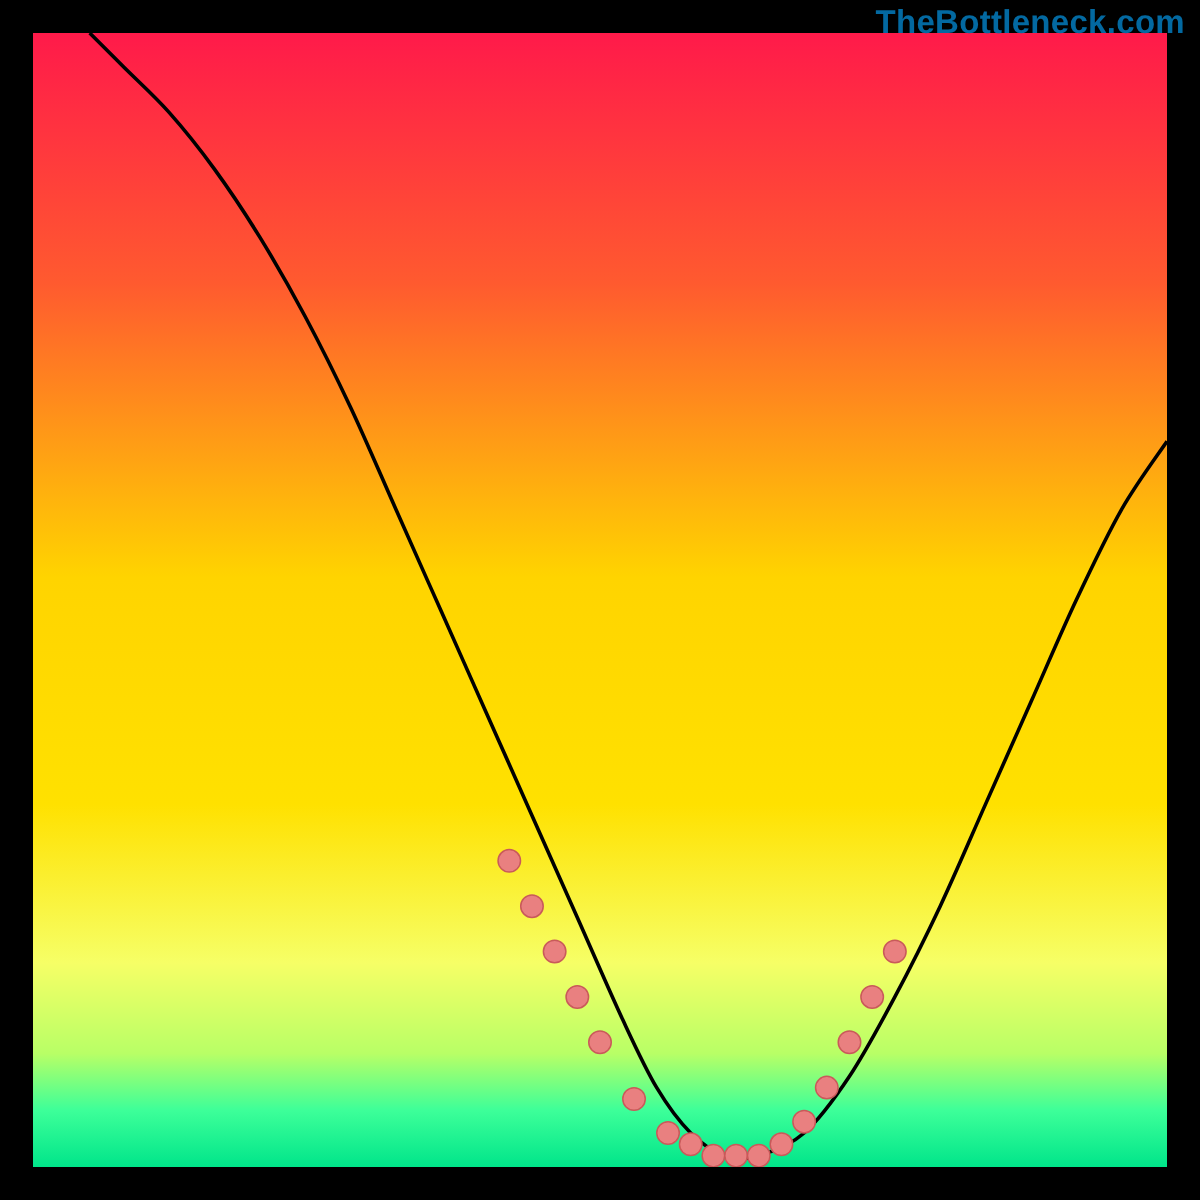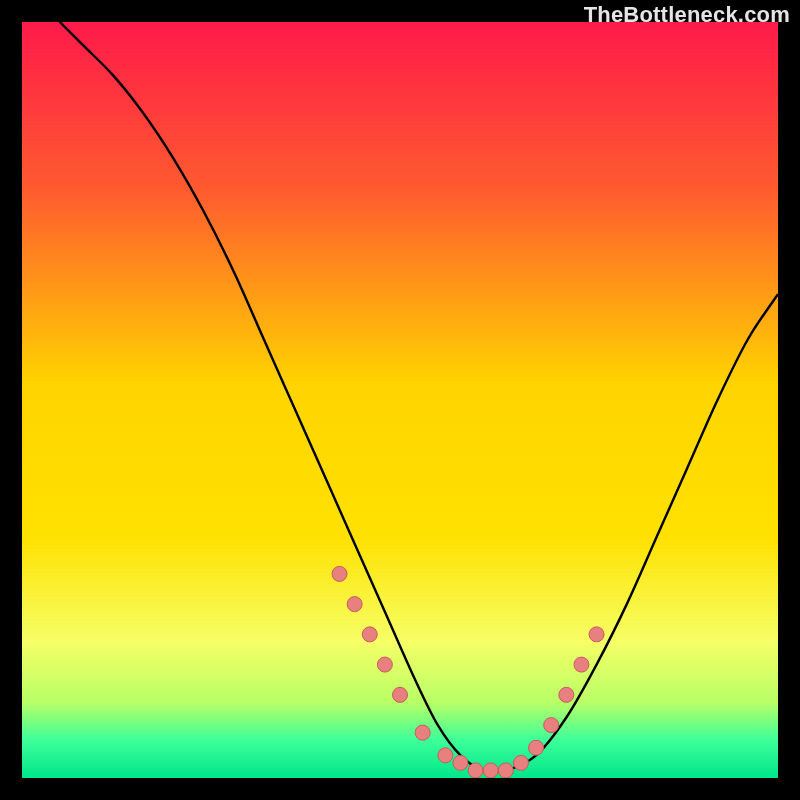--- a/index.html
+++ b/index.html
@@ -39,21 +39,21 @@
     top: 22px;
     width: 756px;
     height: 756px;
   }
   .watermark {
     position: absolute;
     top: 2px;
     right: 10px;
     font-size: 22px;
     font-weight: 600;
-    color: #e5e5e5;
+    color: #0369a1;
     letter-spacing: 0.2px;
   }
 </style>
 </head>
 <body>
 
 <div class="frame">
 
   <svg class="plot-bg" viewBox="0 0 756 756" preserveAspectRatio="none">
     <defs>

